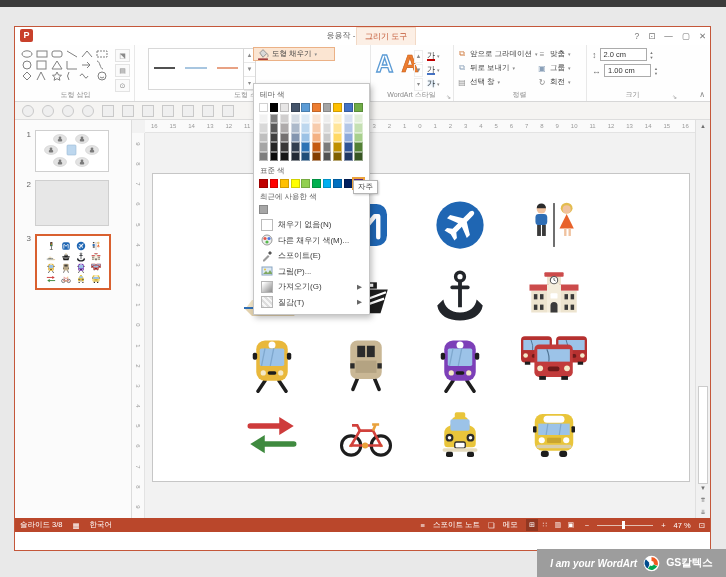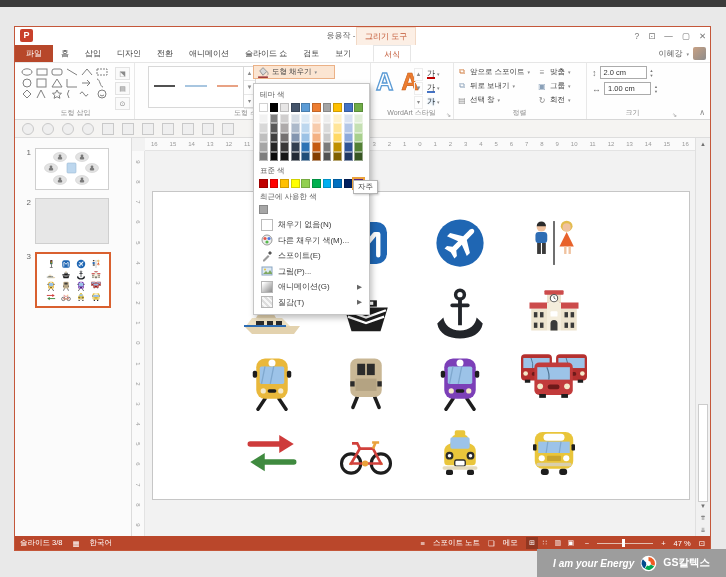--- a/index.html
+++ b/index.html
@@ -133,39 +133,20 @@
     <div class="ctx-group">그리기 도구</div>
     <div class="win-controls">
       <span>?</span>
       <span>⊡</span>
       <span>—</span>
       <span>▢</span>
       <span>✕</span>
     </div>
   </div>
 
-  <div class="tabrow">
-    <div class="file-tab">파일</div>
-    <div id="tabs-mid" style="display:flex">
-        <div class="tab">홈</div>
-        <div class="tab">삽입</div>
-        <div class="tab">디자인</div>
-        <div class="tab">전환</div>
-        <div class="tab">애니메이션</div>
-        <div class="tab">슬라이드 쇼</div>
-        <div class="tab">검토</div>
-        <div class="tab">보기</div>
-      </div>
-    <div class="tab format-tab">서식</div>
-    <div class="user-area">
-      <span>이혜강</span>
-      <span class="caret">▾</span>
-      <span class="avatar"></span>
-    </div>
-  </div>
 
   <div class="ribbon">
 
     <div class="rgroup" style="left:2px;width:117px">
       <svg width="92" height="32" style="position:absolute;left:3px;top:4px">
         <g fill="none" stroke="#808080" stroke-width="1">
           <ellipse cx="7" cy="5" rx="5" ry="3.2"></ellipse>
             <rect x="17" y="2" width="10" height="6"></rect>
           <rect x="32" y="2" width="10" height="6" rx="2"></rect>
             <line x1="47" y1="2" x2="57" y2="8"></line>
@@ -249,21 +230,21 @@
           </div>
       </div>
       <div class="glabel">WordArt 스타일</div>
       <div class="launcher">⇘</div>
     </div>
 
     <div class="rgroup" style="left:438px;width:133px">
       <div class="arr-col" style="left:4px" id="arrange-left">
           <div class="arr-item">
             <span class="arr-ic" style="color: rgb(208, 123, 63);">⧉</span>
-            <span>앞으로 스포이트</span>
+            <span>앞으로 그라데이션</span>
             <span class="caret">▾</span>
           </div>
           <div class="arr-item">
             <span class="arr-ic" style="color: rgb(138, 160, 184);">⧉</span>
             <span>뒤로 보내기</span>
             <span class="caret">▾</span>
           </div>
           <div class="arr-item">
             <span class="arr-ic" style="color: rgb(138, 138, 138);">▤</span>
             <span>선택 창</span>
@@ -958,35 +939,35 @@
         <div class="fm-item">
           <svg class="fm-ic" viewBox="0 0 12 12">
             <rect x="1" y="2" width="10" height="8" fill="#DCE9F5" stroke="#8aa5c0"></rect>
             <path d="M2 9 l3 -3 2 2 2 -3 2 3 v1 z" fill="#7FA861"></path>
             <circle cx="4" cy="4.5" r="1" fill="#E8C23A"></circle>
           </svg>
           <span>그림(P)...</span>
         </div>
         <div class="fm-item">
           <div class="fm-ic grad"></div>
-          <span>애니메이션(G)</span>
+          <span>가져오기(G)</span>
           <span class="fm-sub">▶</span>
         </div>
         <div class="fm-item">
           <div class="fm-ic tex"></div>
           <span>질감(T)</span>
           <span class="fm-sub">▶</span>
         </div>
       </div>
   </div>
   <div class="tooltip">자주</div>
 </div>
 
 <div class="banner">
-  <span class="slogan">I am your Energy</span>
+  <span class="slogan">I am your WordArt</span>
   <svg width="17" height="17" viewBox="0 0 24 24">
     <circle cx="12" cy="12" r="11" fill="#fff"></circle>
     <path d="M12 3 a9 9 0 0 1 8.5 12 l-8.5 -3 z" fill="#F15A22"></path>
     <path d="M20 16 a9 9 0 0 1 -13 3.5 l5 -7.5 z" fill="#00A651"></path>
     <path d="M6.5 19 a9 9 0 0 1 -2.5 -13 l6 6 z" fill="#004B8D"></path>
     <circle cx="12" cy="12" r="3.4" fill="#fff"></circle>
   </svg>
   <span class="brand">GS칼텍스</span>
 </div>
 

